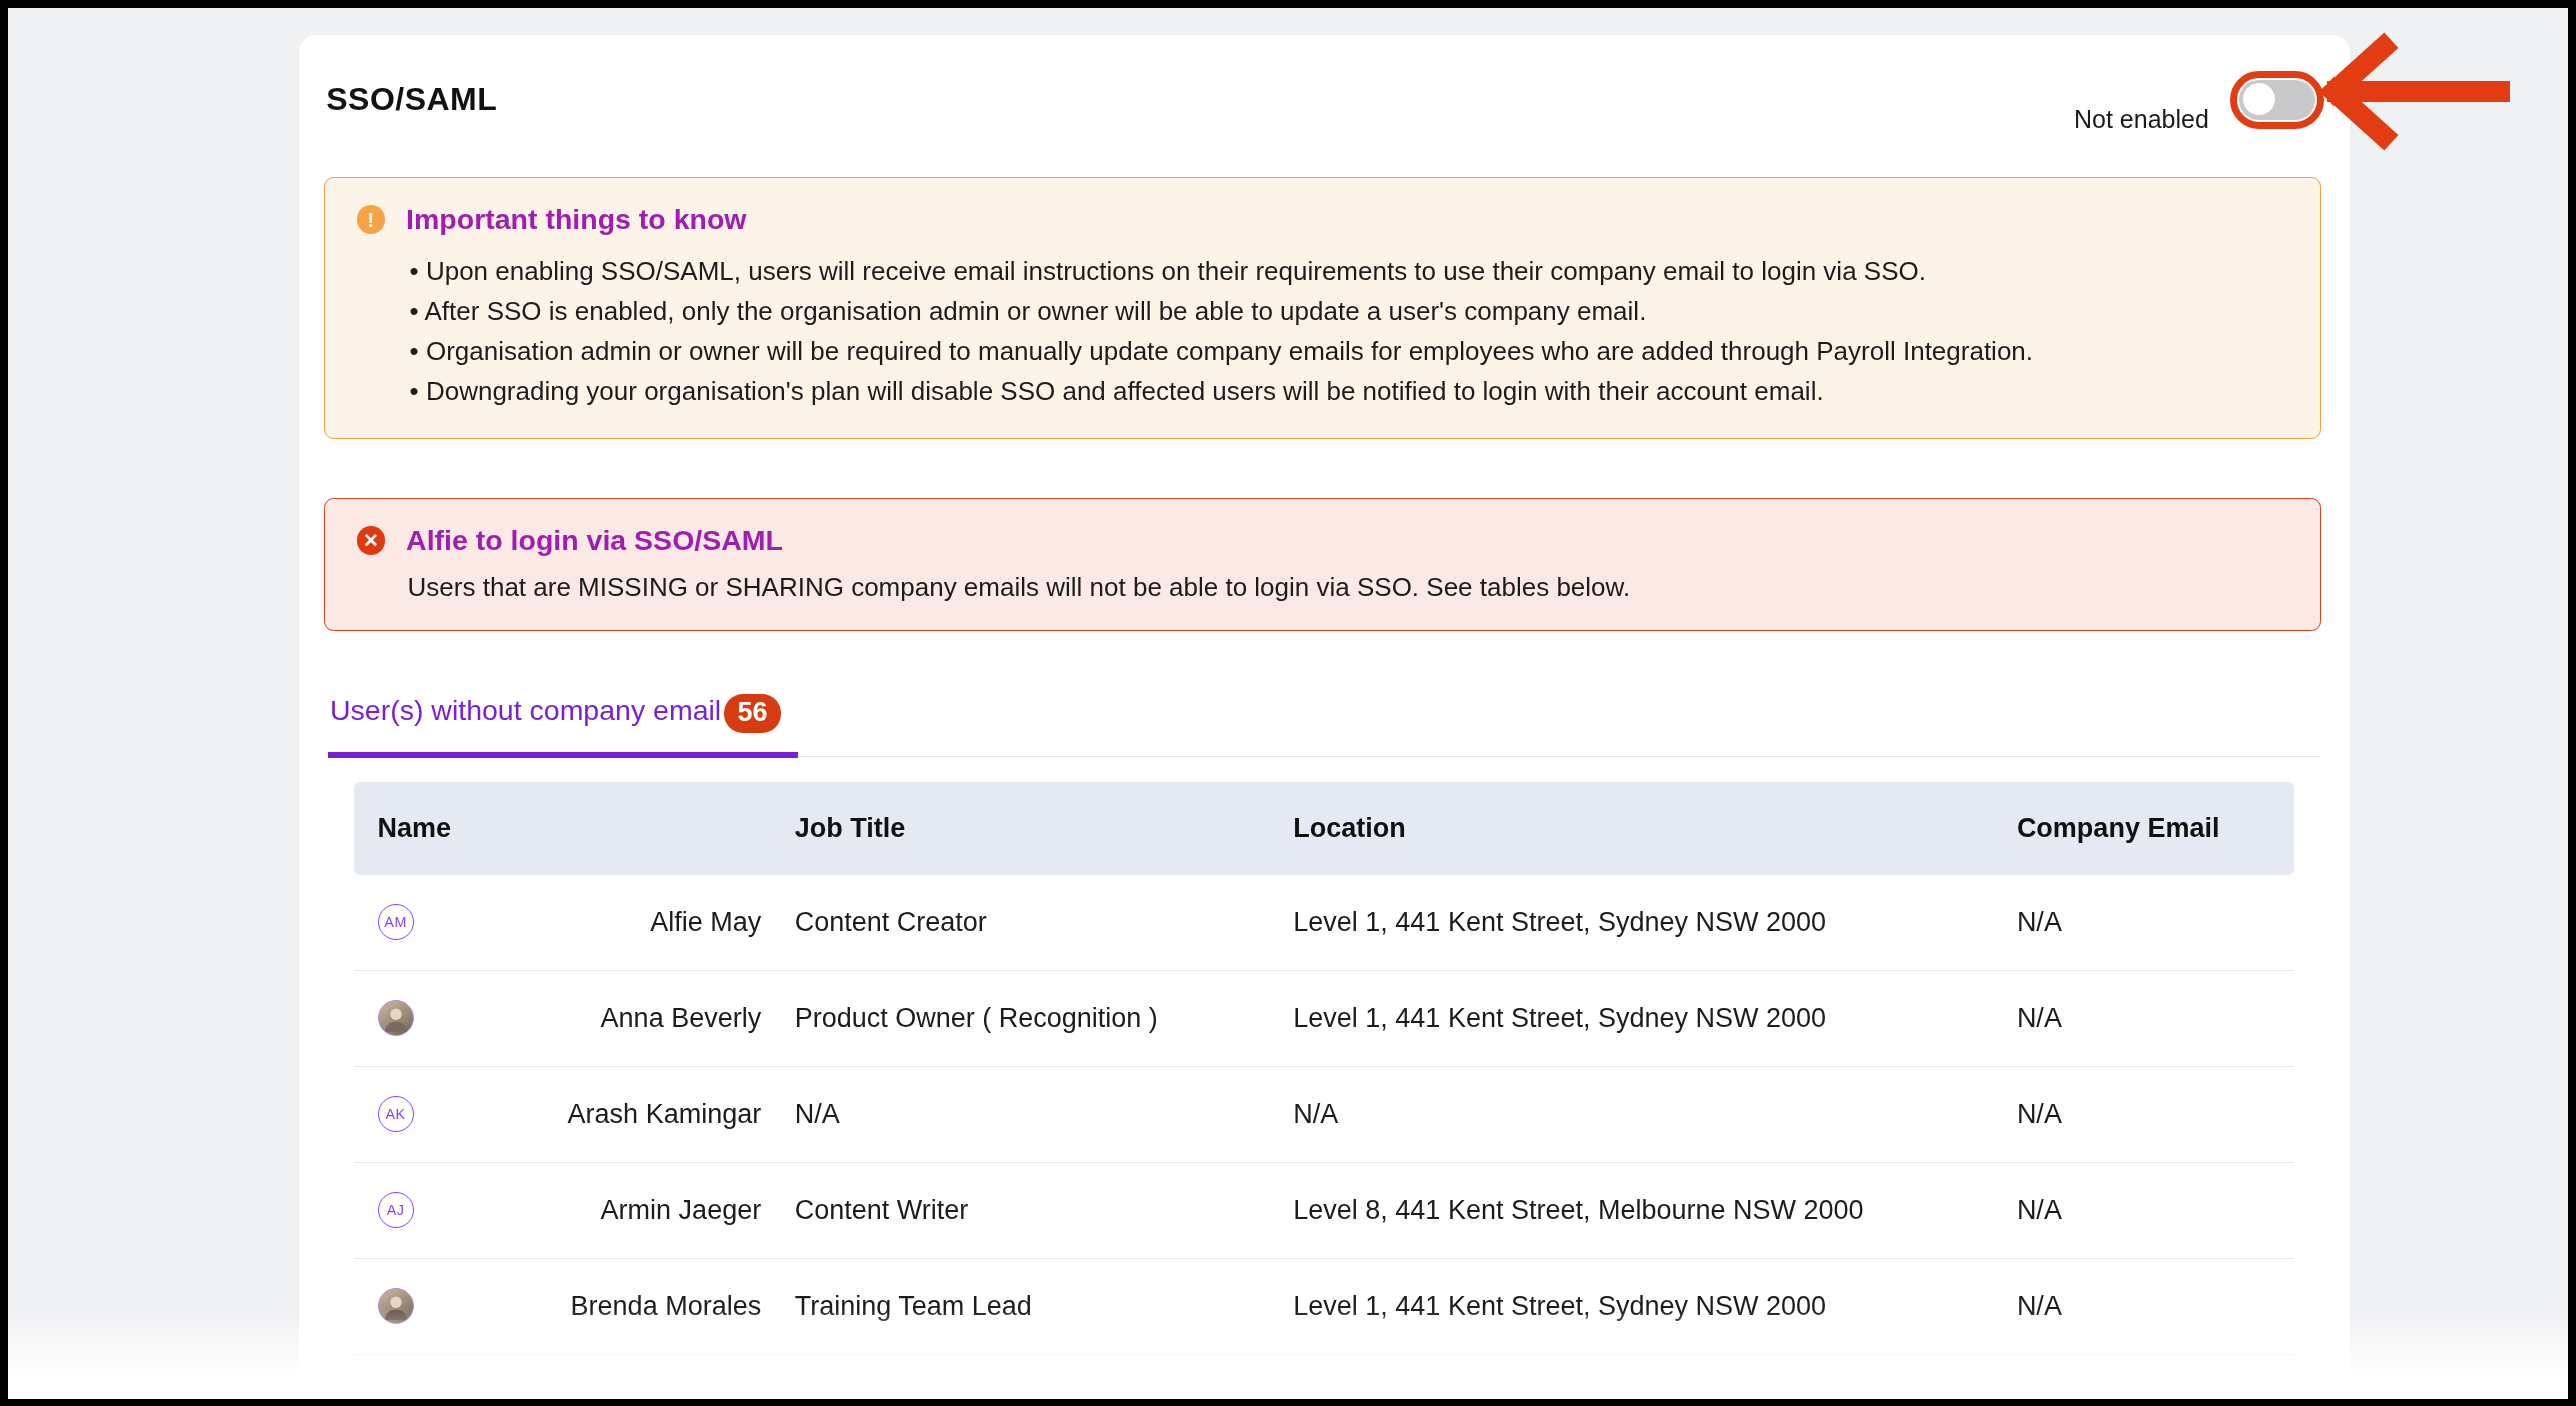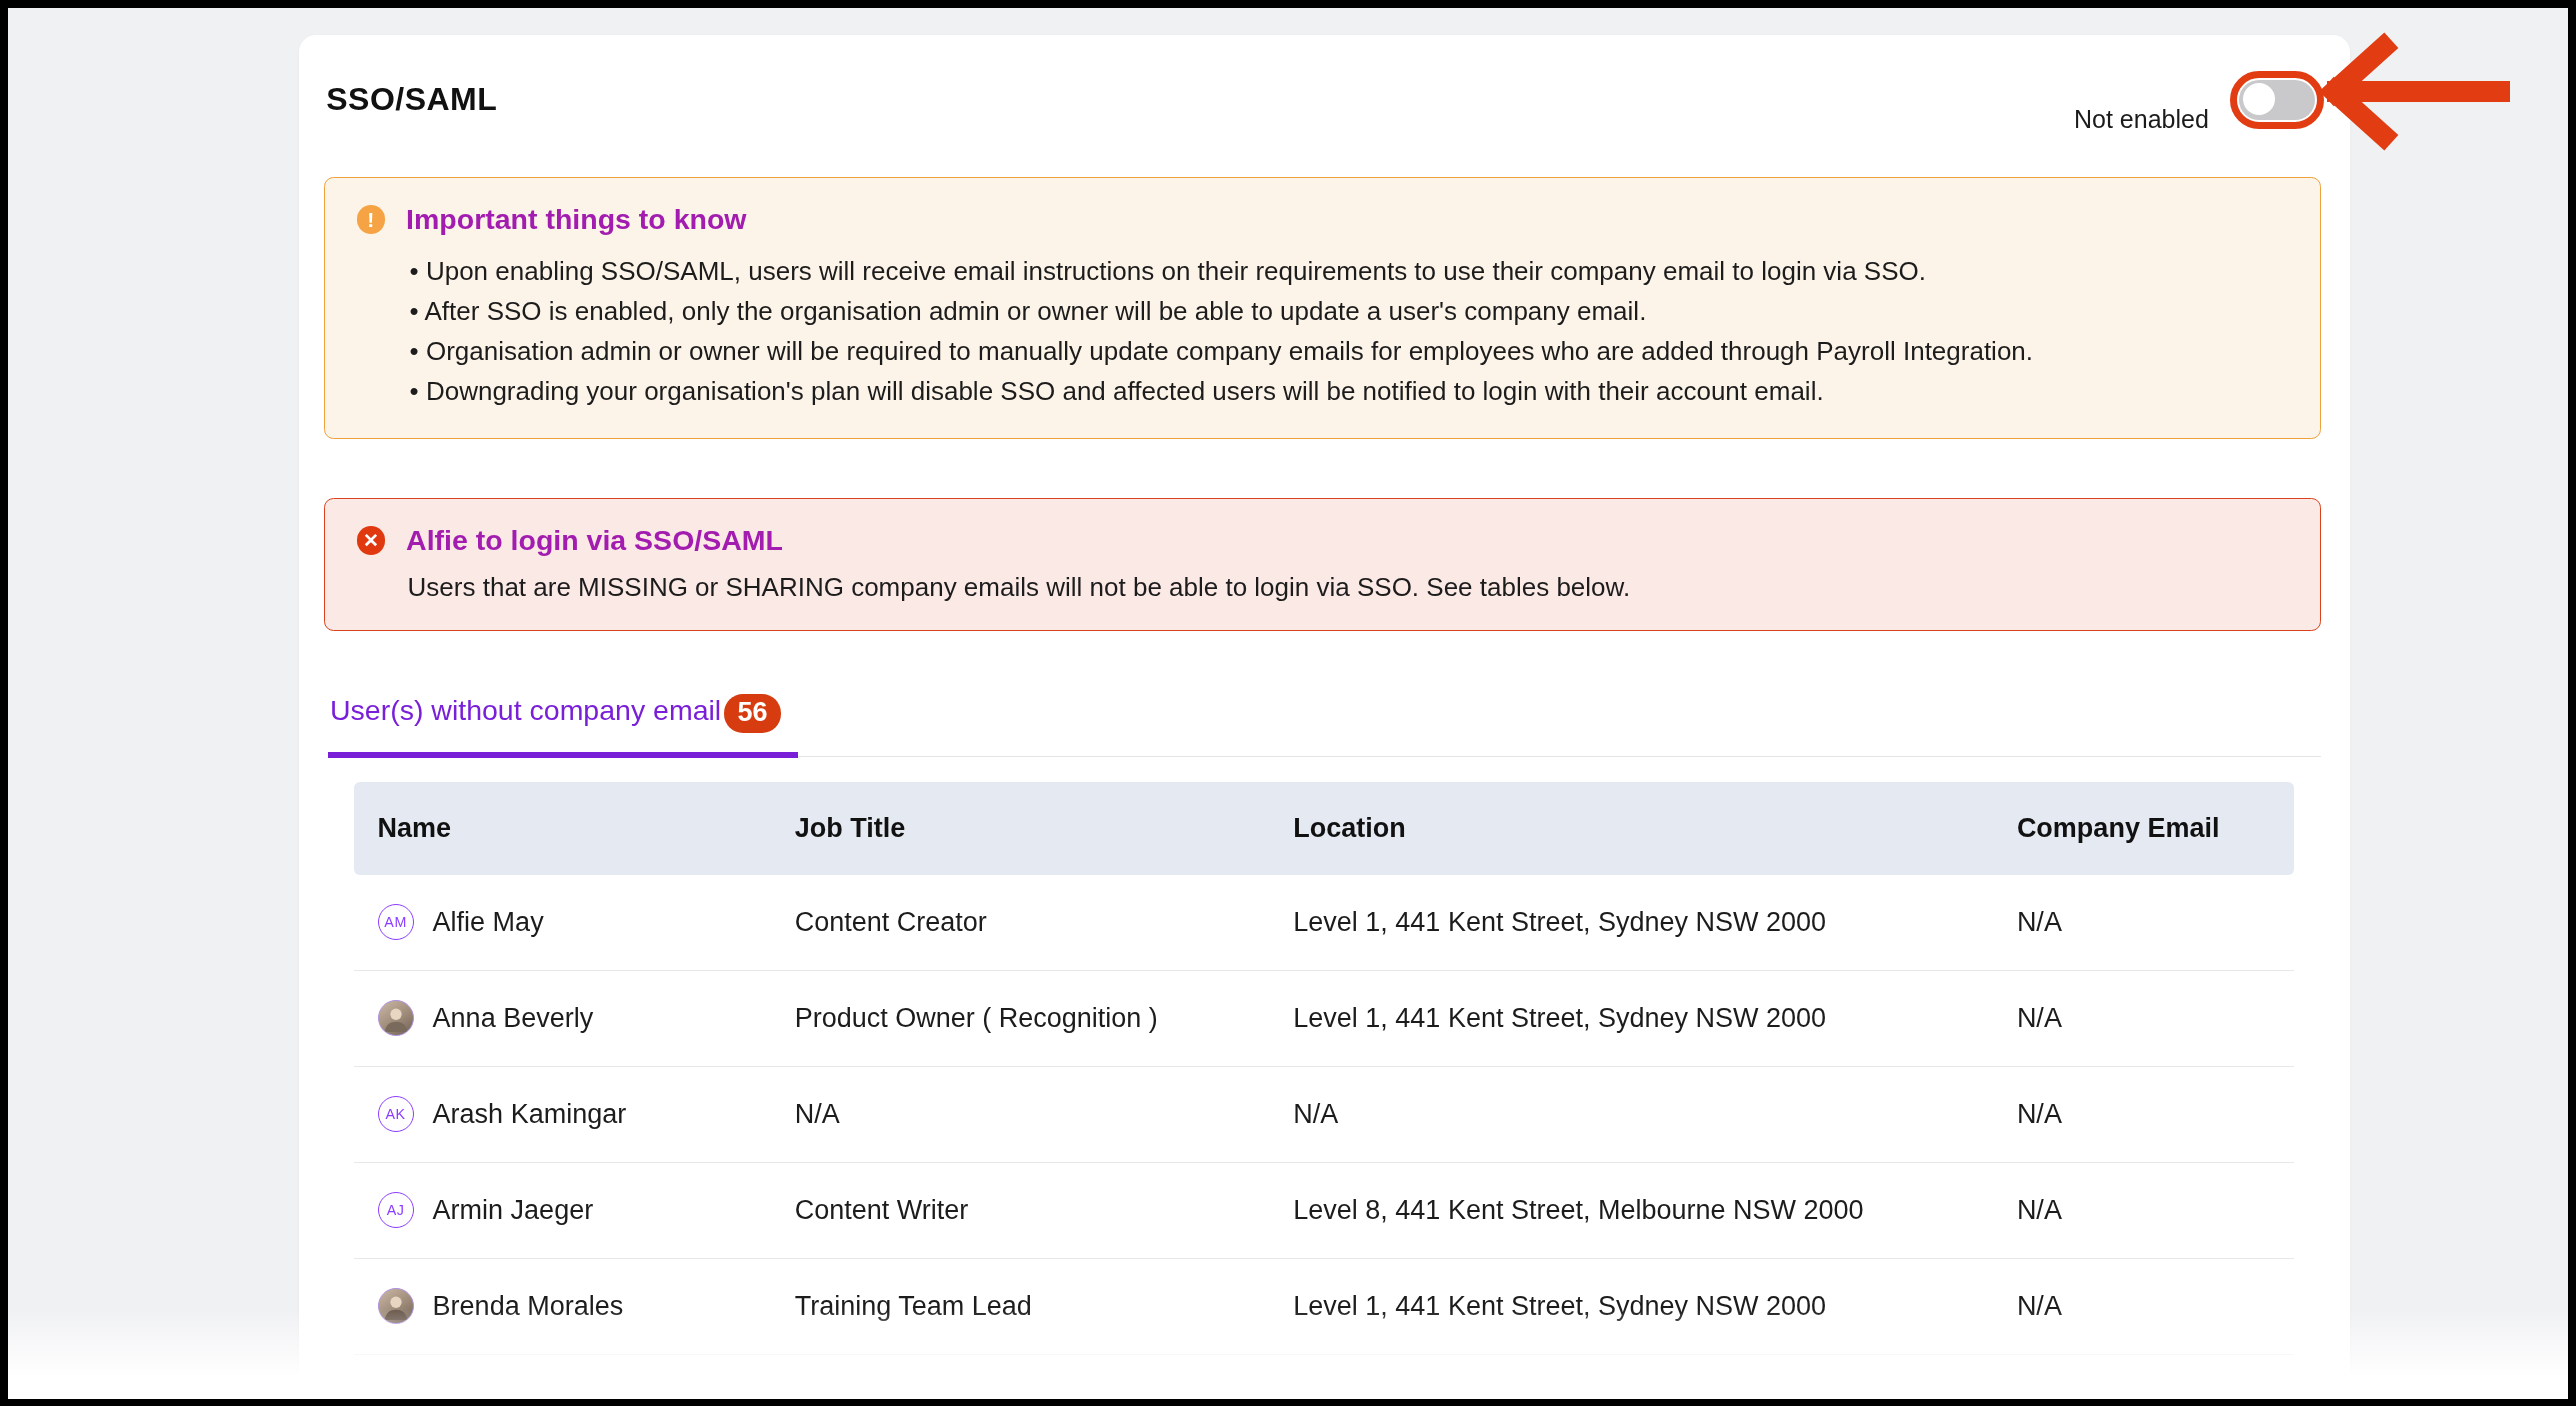--- a/index.html
+++ b/index.html
@@ -129,21 +129,21 @@
     height:93px; padding:0 9.5px 0 24px;
   }
   thead th:first-child { border-radius:5.7px 0 0 5.7px; }
   thead th:last-child  { border-radius:0 5.7px 5.7px 0; }
   tbody td {
     font-size:27px; color:#1c1c1c;
     height:95px; padding:0 9.5px 0 24px;
     border-bottom:1.9px solid #e8e8ea;
     background:#fff;
   }
-  .name-cell { display:flex; align-items:center; gap:19px; height:95px; }
+  .name-cell { display:flex; align-items:center; gap:19px; height:95px;justify-content:space-between; }
   .avatar {
     width:36px; height:36px; border-radius:50%;
     flex:0 0 auto;
     display:flex; align-items:center; justify-content:center;
   }
   .avatar.initials {
     border:1.9px solid #8b3dff;
     color:#8b3dff;
     font-size:14.3px; letter-spacing:0.5px;
     background:#fff;

